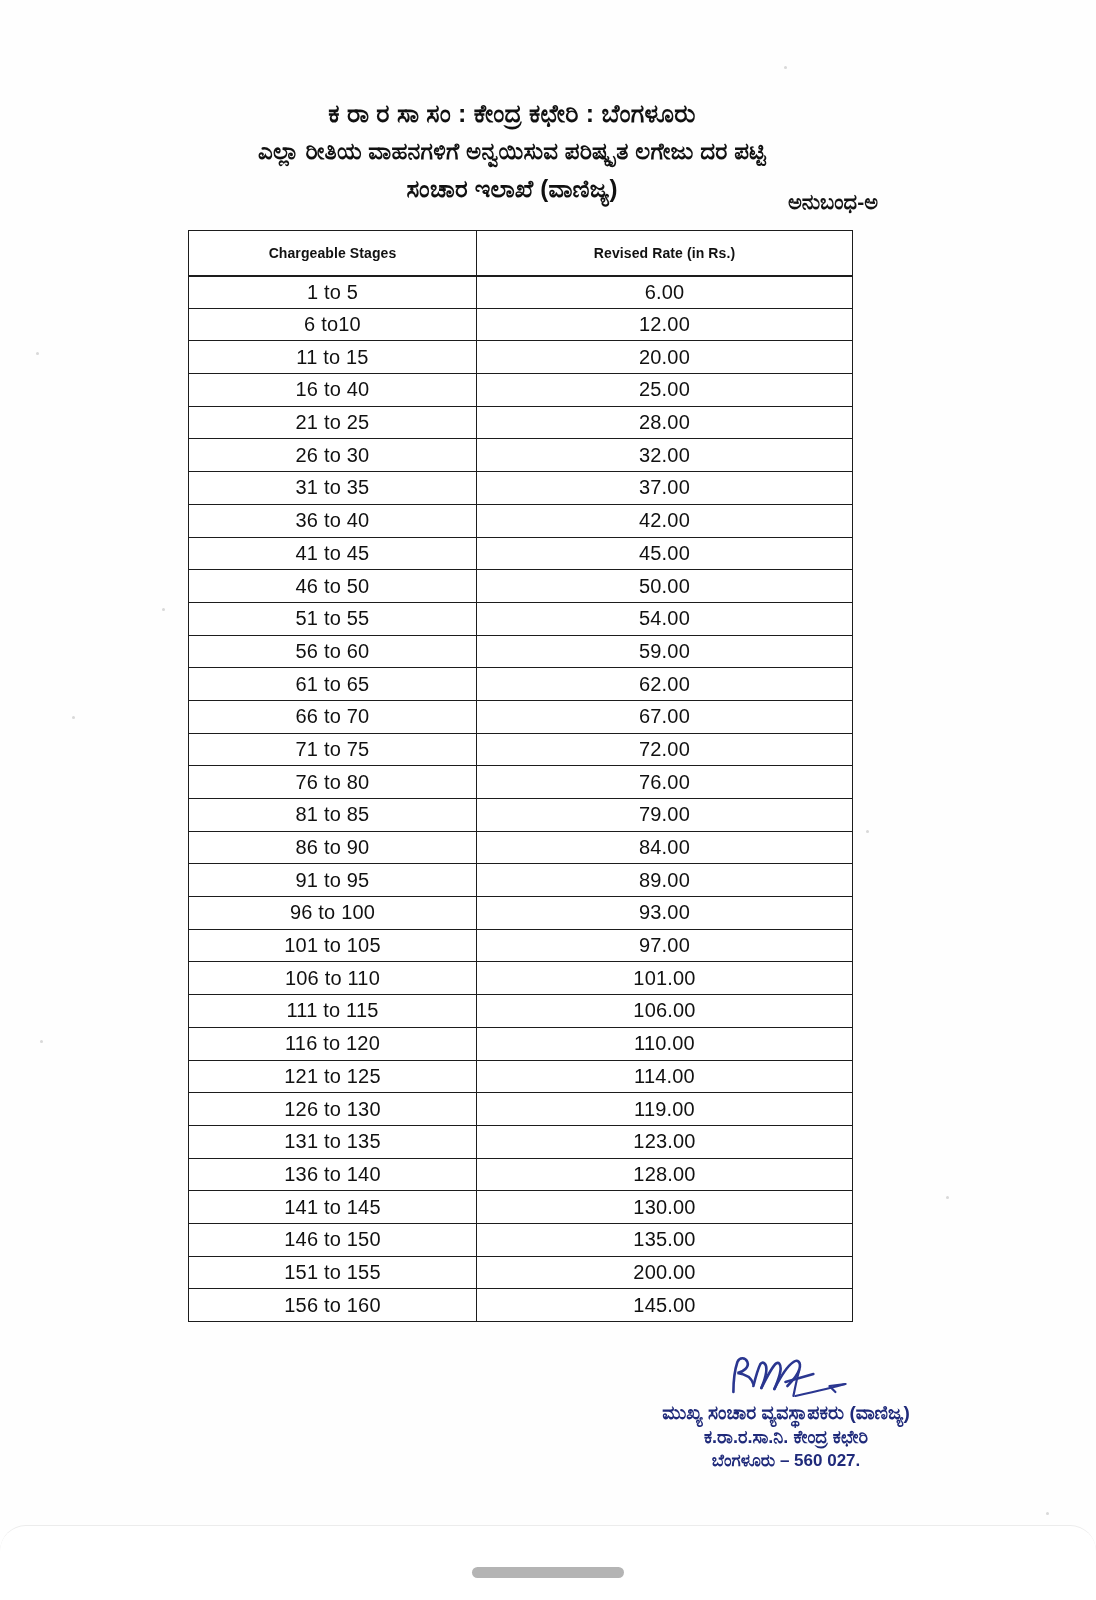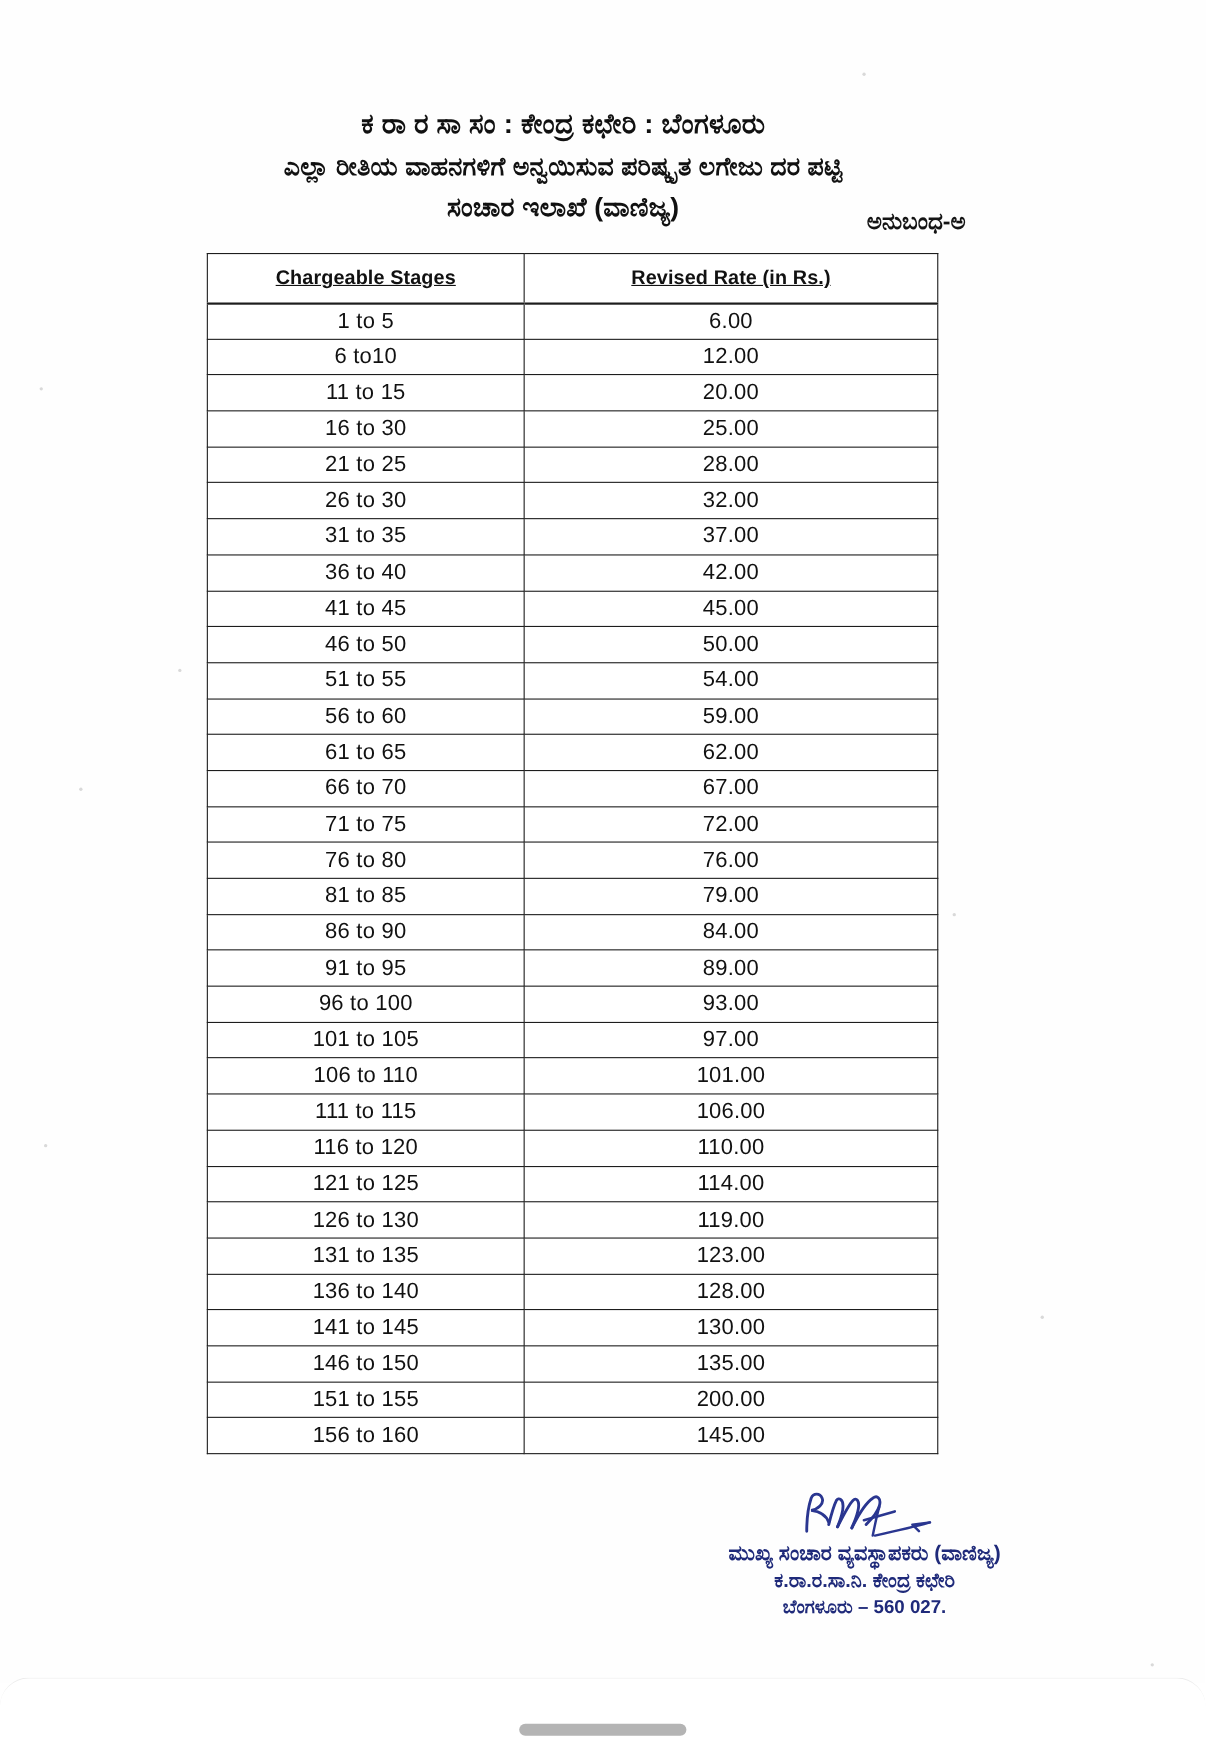--- a/index.html
+++ b/index.html
@@ -88,26 +88,25 @@
   #rate-table td {
     border: 1.6px solid #1d1d1d;
     text-align: center;
     color: #111111;
     height: 32.7px;
     padding: 0 4px;
     vertical-align: middle;
   }
 
   #rate-table thead th {
-    font-size: 18px;
+    font-size: 14px;
     font-weight: 700;
     height: 45px;
     border-bottom-width: 2.4px;
     letter-spacing: .1px;
-    text-decoration: underline;
   }
 
   #rate-table tbody td {
     font-size: 20px;
     font-weight: 400;
     letter-spacing: .2px;
   }
 
   
   #signature-block {
@@ -209,21 +208,21 @@
           </tr>
           <tr>
             <td>6 to10</td>
             <td>12.00</td>
           </tr>
           <tr>
             <td>11 to 15</td>
             <td>20.00</td>
           </tr>
           <tr>
-            <td>16 to 30</td>
+            <td>16 to 40</td>
             <td>25.00</td>
           </tr>
           <tr>
             <td>21 to 25</td>
             <td>28.00</td>
           </tr>
           <tr>
             <td>26 to 30</td>
             <td>32.00</td>
           </tr>

